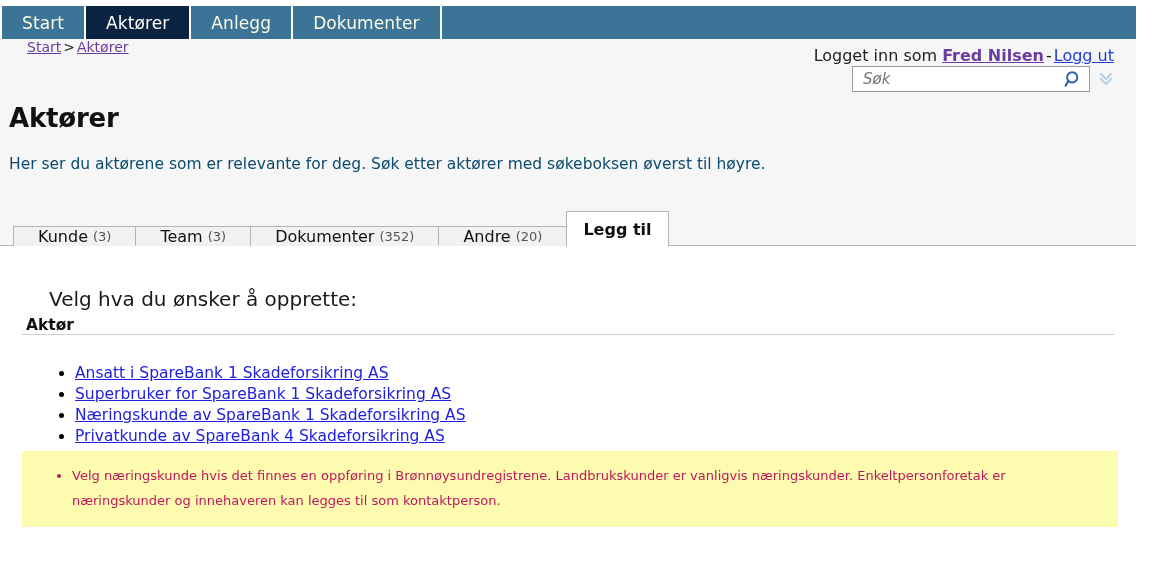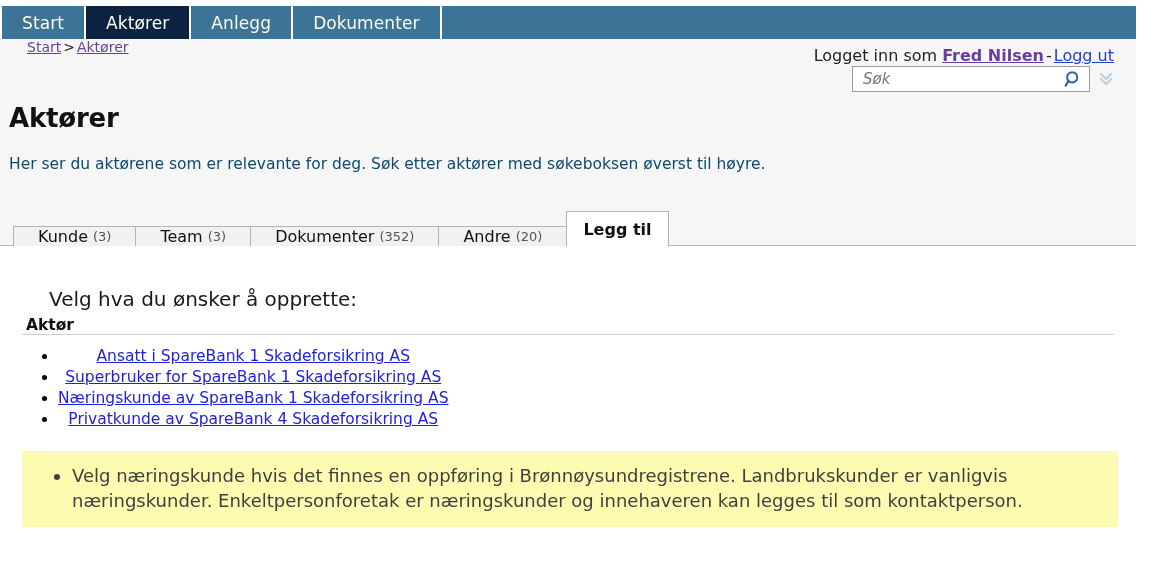--- a/index.html
+++ b/index.html
@@ -261,24 +261,23 @@
     left: 22px;
     top: 88px;
     width: 1092px;
     height: 1px;
     background: #cfcfcf;
   }
   #linklist {
     position: absolute;
     left: 22px;
     top: 100px;
-    margin: 0;
+    margin: 17px;
     padding-left: 36px;
     list-style: disc;
-    text-align: center;
   }
   #linklist li {
     line-height: 21px;
     margin: 0;
     padding: 0;
   }
   #linklist li::marker { color: #000000; }
   #linklist a {
     color: #2020e0;
     text-decoration: underline;
@@ -294,23 +293,23 @@
     background: #fdfbb0;
     box-sizing: border-box;
     padding: 12px 10px 14px 10px;
   }
   #notice ul {
     margin: 0;
     padding-left: 40px;
     list-style: disc;
   }
   #notice li {
-    font-size: 18px;
+    font-size: 13px;
     line-height: 25px;
-    color: #404040;
+    color: #be185d;
   }
 </style>
 </head>
 <body>
 
 <div id="page">
 
   <div id="topnav">
     <div id="navbar"></div>
     <div id="navlist">

